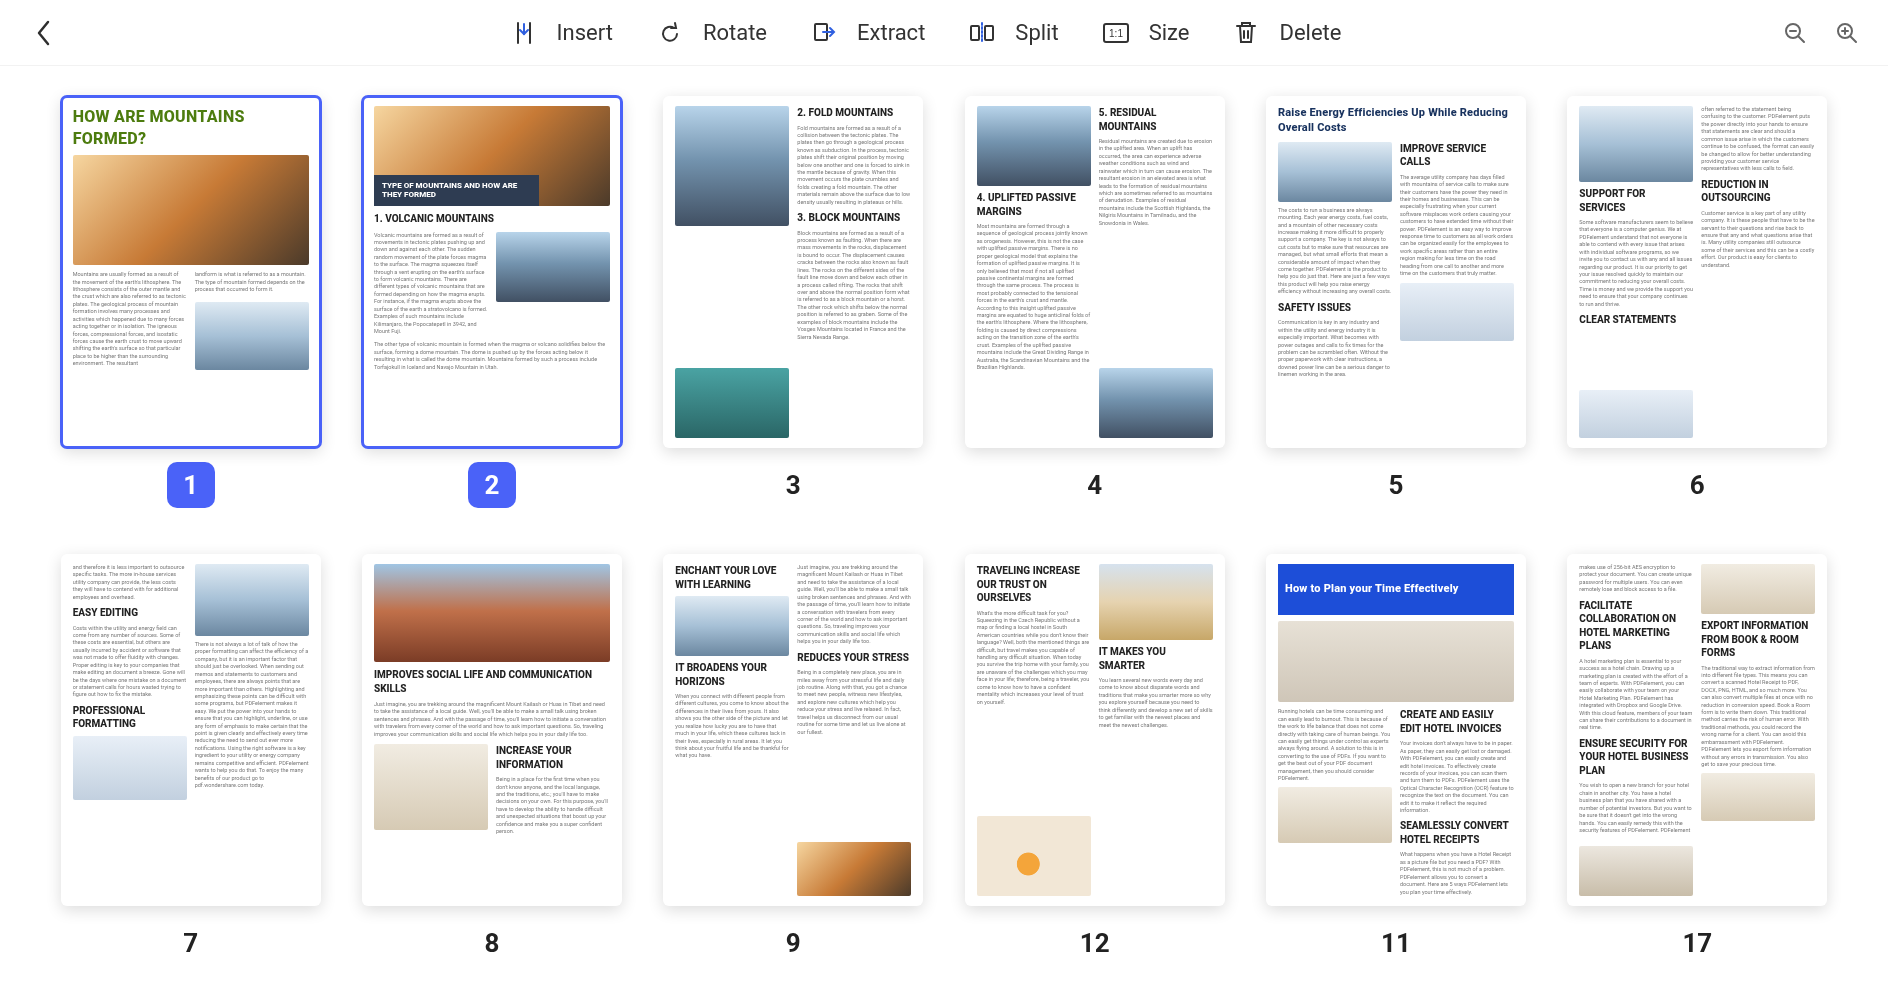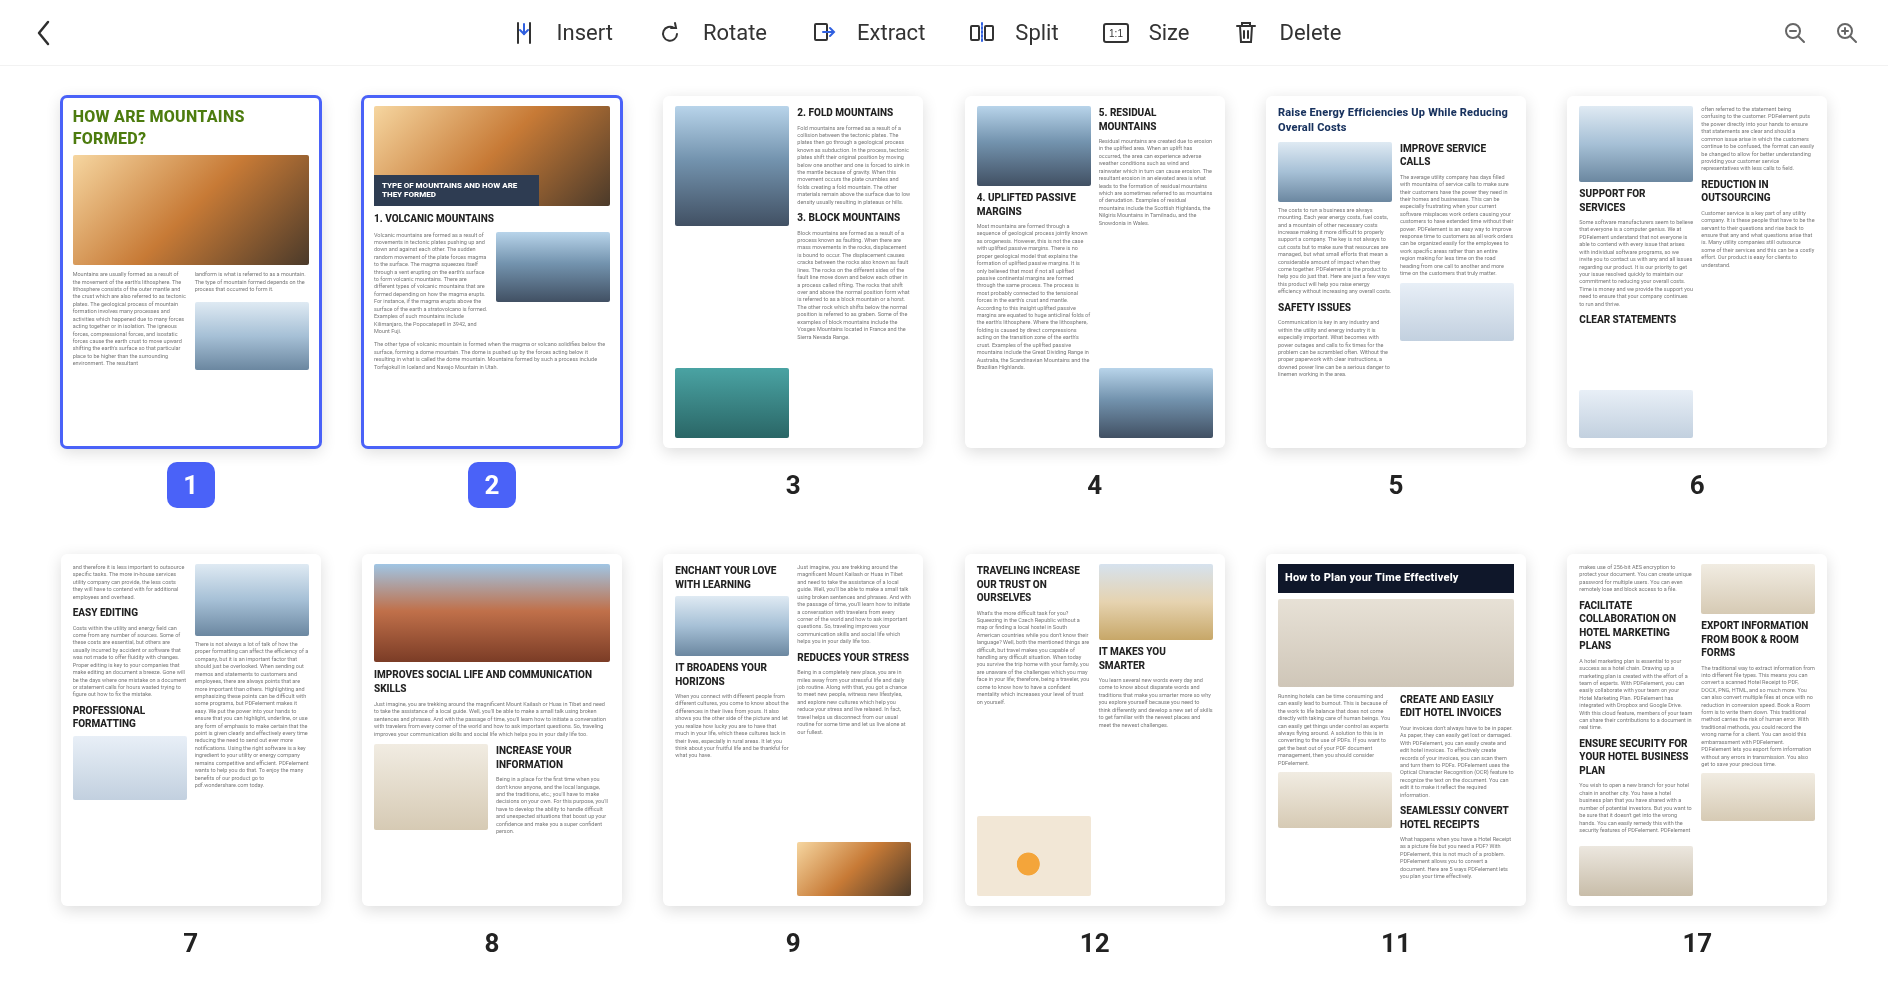--- a/index.html
+++ b/index.html
@@ -314,21 +314,21 @@
               <h4>IT MAKES YOU SMARTER</h4>
               <div class="txt">You learn several new words every day and come to know about disparate words and traditions that make you smarter more so why you explore yourself because you need to think differently and develop a new set of skills to get familiar with the newest places and meet the newest challenges.</div>
             </div>
           </div>
         </div>
         <div class="num-badge">12</div>
       </div>
 
       <div class="page-cell">
         <div class="thumb">
-          <h3 style="background:#0f172a;color:#fff;padding:7px 7px">How to Plan your Time Effectively</h3>
+          <h3 style="background:#1d4ed8;color:#fff;padding:18px 7px">How to Plan your Time Effectively</h3>
           <div class="img-box img-coffee" style="height:88px"></div>
           <div class="cols">
             <div class="col">
               <div class="txt">Running hotels can be time consuming and can easily lead to burnout. This is because of the work to life balance that does not come directly with taking care of human beings. You can easily get things under control as experts always flying around. A solution to this is in converting to the use of PDFs. If you want to get the best out of your PDF document management, then you should consider PDFelement.</div>
               <div class="img-box img-food" style="height:56px"></div>
             </div>
             <div class="col">
               <h4>CREATE AND EASILY EDIT HOTEL INVOICES</h4>
               <div class="txt">Your invoices don't always have to be in paper. As paper, they can easily get lost or damaged. With PDFelement, you can easily create and edit hotel invoices. To effectively create records of your invoices, you can scan them and turn them to PDFs. PDFelement uses the Optical Character Recognition (OCR) feature to recognize the text on the document. You can edit it to make it reflect the required information.</div>
               <h4>SEAMLESSLY CONVERT HOTEL RECEIPTS</h4>

